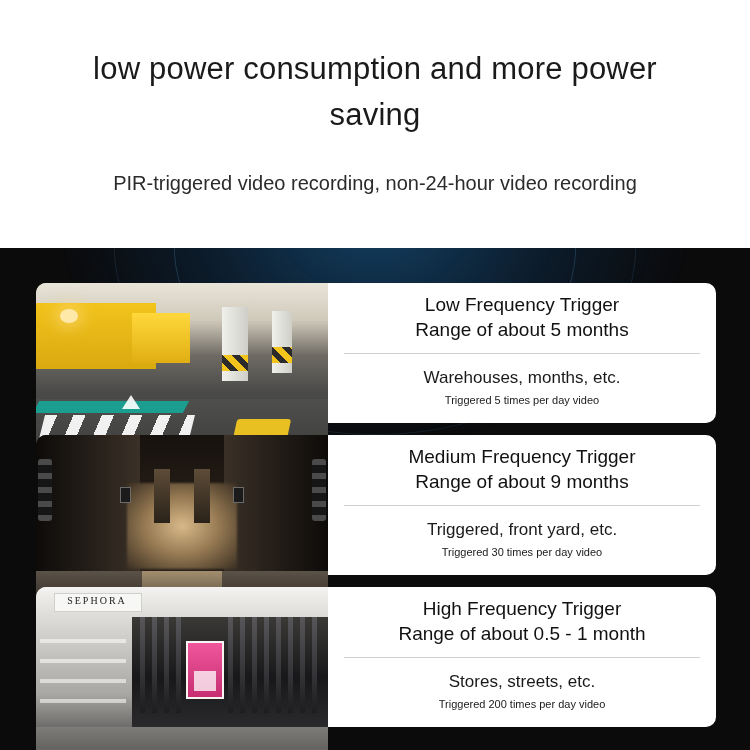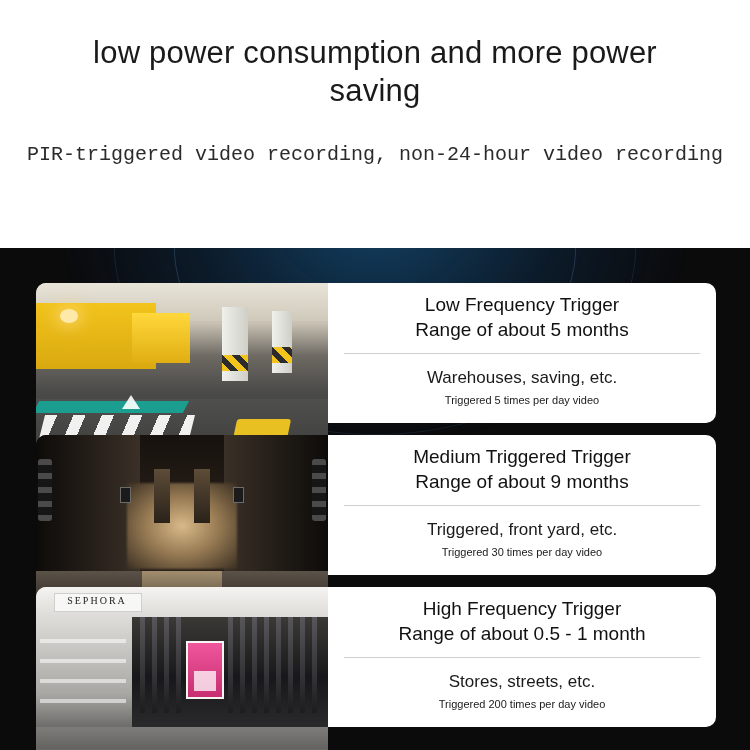--- a/index.html
+++ b/index.html
@@ -26,38 +26,37 @@
     left: 0;
     top: 0;
     width: 750px;
     height: 248px;
     background: #ffffff;
     display: flex;
     flex-direction: column;
     align-items: center;
   }
   .headline {
-    margin-top: 34px;
+    margin-top: 46px;
     width: 640px;
     text-align: center;
     font-size: 31px;
-    line-height: 38px;
+    line-height: 46px;
     color: #1a1a1a;
     font-weight: 400;
     letter-spacing: 0.2px;
   }
   .subhead {
     margin-top: 32px;
     width: 700px;
     text-align: center;
     font-size: 20px;
     line-height: 26px;
     color: #2b2b2b;
     font-weight: 400;
-    font-family: Liberation Mono, monospace;
   }
 
   
   .panel {
     position: absolute;
     left: 0;
     top: 248px;
     width: 750px;
     height: 502px;
     background: #0b0b0c;
@@ -357,21 +356,21 @@
           <div class="crosswalk"></div>
           <div class="arrow"></div>
           <div class="badge"></div>
         </div>
         <div class="card">
           <div class="card-top">
             <div class="t-line1">Low Frequency Trigger</div>
             <div class="t-line2">Range of about 5 months</div>
           </div>
           <div class="card-bottom">
-            <div class="b-line1">Warehouses, saving, etc.</div>
+            <div class="b-line1">Warehouses, months, etc.</div>
             <div class="b-line2">Triggered 5 times per day video</div>
           </div>
         </div>
       </div>
 
       <div class="row">
         <div class="photo ph2">
           <div class="wallL"></div>
           <div class="wallR"></div>
           <div class="corridor"></div>
@@ -379,21 +378,21 @@
           <div class="doorR"></div>
           <div class="panelL"></div>
           <div class="panelR"></div>
           <div class="floor"></div>
           <div class="strip"></div>
           <div class="edgeL"></div>
           <div class="edgeR"></div>
         </div>
         <div class="card">
           <div class="card-top">
-            <div class="t-line1">Medium Triggered Trigger</div>
+            <div class="t-line1">Medium Frequency Trigger</div>
             <div class="t-line2">Range of about 9 months</div>
           </div>
           <div class="card-bottom">
             <div class="b-line1">Triggered, front yard, etc.</div>
             <div class="b-line2">Triggered 30 times per day video</div>
           </div>
         </div>
       </div>
 
       <div class="row">

